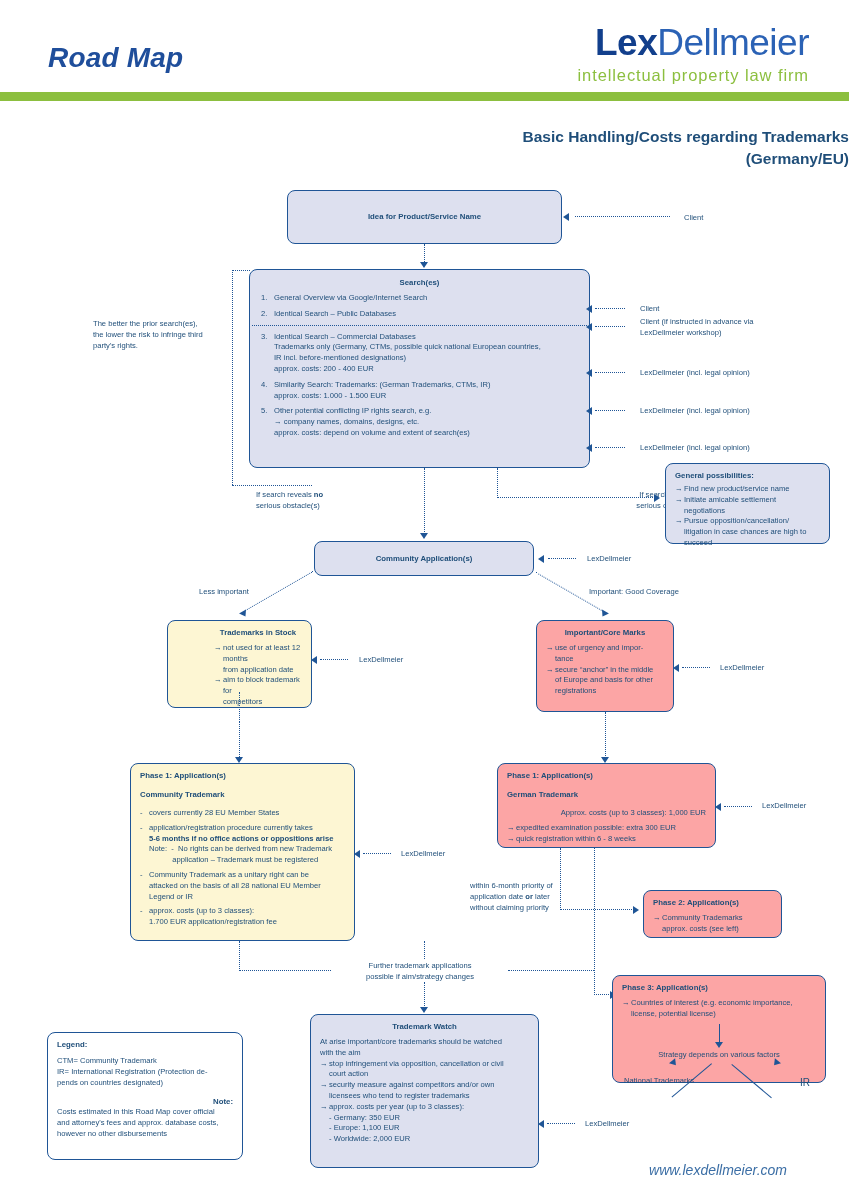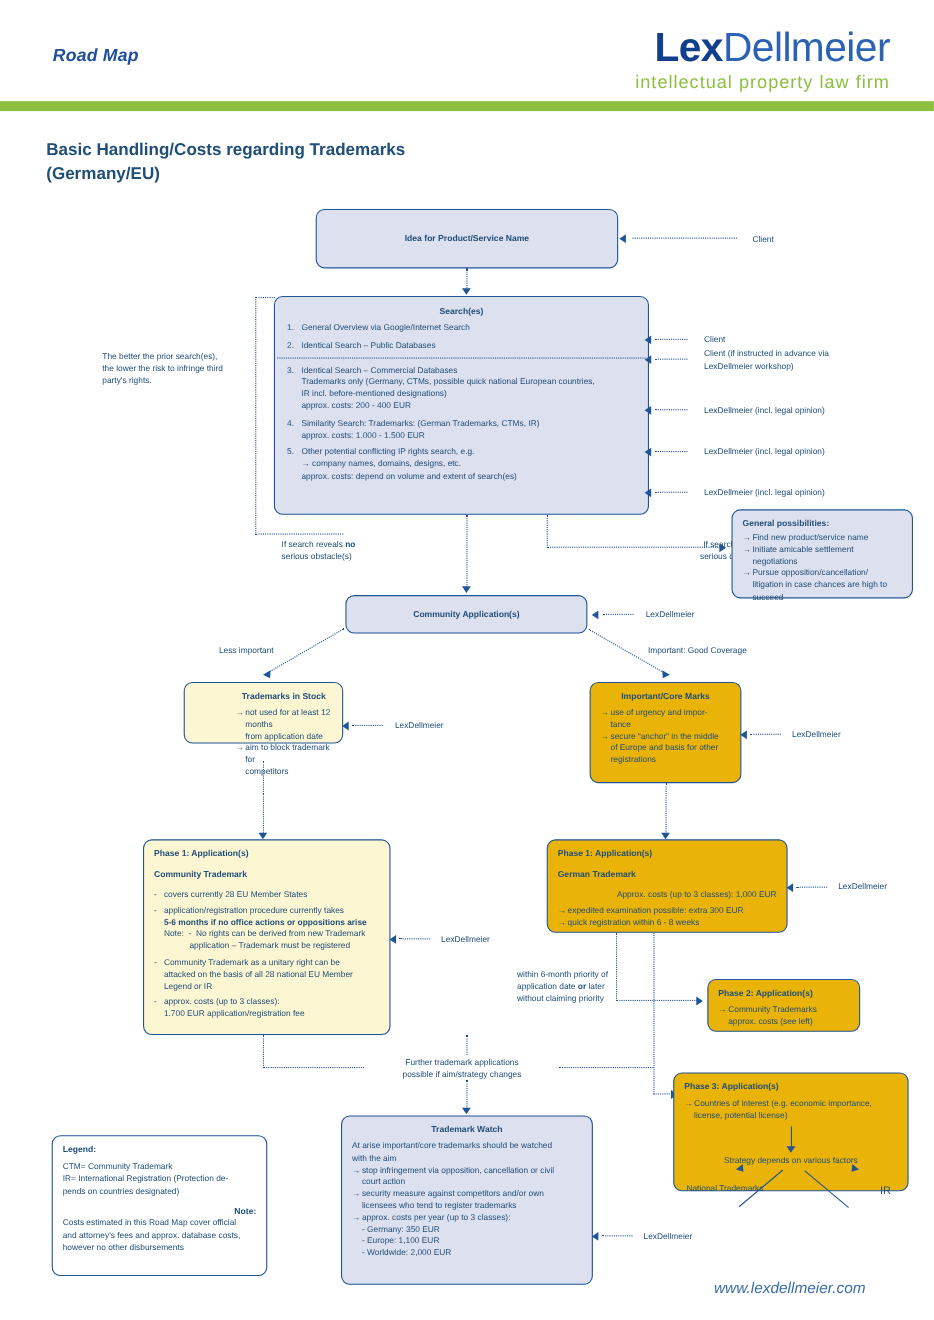--- a/index.html
+++ b/index.html
@@ -10,57 +10,57 @@
     font-family: "Liberation Sans", sans-serif;
     color:#1f4e79;
     position:relative;
     overflow:hidden;
   }
   .page { position:absolute; inset:0; }
 
   
   .hdr-title {
     position:absolute; left:48px; top:42px;
-    font-size:16px; font-weight:bold; font-style:italic;
+    font-size:28px; font-weight:bold; font-style:italic;
     color:#1f4e9b; letter-spacing:.2px;
   }
   .logo { position:absolute; right:40px; top:24px; text-align:right; }
   .logo-main { font-size:37px; font-weight:bold; line-height:1; letter-spacing:-.5px; }
   .logo-lex { color:#123f8c; font-weight:bold; }
   .logo-dell { color:#2b62b5; font-weight:normal; }
   .logo-sub {
     color:#8cbf3f; font-size:16.5px; letter-spacing:.9px;
     margin-top:5px; font-weight:normal;
   }
   .green-bar {
     position:absolute; left:0; right:0; top:92px; height:9px;
     background:#8cbf3f;
   }
 
   
   .chart-title {
     position:absolute; left:0; right:0; top:126px;
-    text-align:left; font-size:15.5px; font-weight:bold; color:#1f4e79;
+    text-align:right; font-size:15.5px; font-weight:bold; color:#1f4e79;
     line-height:1.45;
     padding-left:42px;
   }
 
   
   .box {
     position:absolute;
     border:1.4px solid #1f5596;
     border-radius:8px;
     padding:6px 9px;
     font-size:7.6px;
     line-height:1.42;
     color:#1f4e79;
   }
   .box.blue   { background:#dde0ef; }
   .box.yellow { background:#fdf6d3; }
-  .box.green  { background:#eab308; }
+  .box.green  { background:#fca5a5; }
   .box .bt { font-weight:bold; text-align:center; display:block; margin-bottom:5px; font-size:7.8px;}
   .box .bt-left { font-weight:bold; display:block; font-size:7.8px;}
   .box p { margin:0 0 4px 0;text-align:right; }
   .box p:last-child { margin-bottom:0; }
   .center-only { display:flex; align-items:center; justify-content:center; }
   .center-only .bt { margin-bottom:0; }
 
   .ol { margin:0; padding:0; list-style:none; }
   .ol li { display:flex; margin-bottom:5px; }
   .ol li .num { width:13px; flex:none; }
@@ -269,21 +269,21 @@
   <div class="lbl" style="left:587px; top:553px;">LexDellmeier</div>
 
   <div class="diag" style="left:313px; top:572px; width:78px; transform:rotate(150deg);"></div>
   <div class="ahead down" style="left:240px; top:611px; transform:rotate(-30deg);"></div>
   <div class="lbl" style="left:199px; top:586px;" id="lessimp">Less important</div>
 
   <div class="diag" style="left:536px; top:572px; width:78px; transform:rotate(30deg);"></div>
   <div class="ahead down" style="left:600px; top:611px; transform:rotate(30deg);"></div>
   <div class="lbl" style="left:589px; top:586px;" id="impcov">Important: Good Coverage</div>
 
-  <div class="box yellow" style="left:167px; top:620px; width:145px; height:56px;padding-left:46px;">
+  <div class="box yellow" style="left:167px; top:620px; width:145px; height:88px;padding-left:46px;">
     <span class="bt">Trademarks in Stock</span>
     <div id="stock-items">
         <div class="ind">
           <span class="mk">→</span>
           <span class="bd">
             <div>not used for at least 12 months</div>
             <div>from application date</div>
           </span>
         </div>
         <div class="ind">

